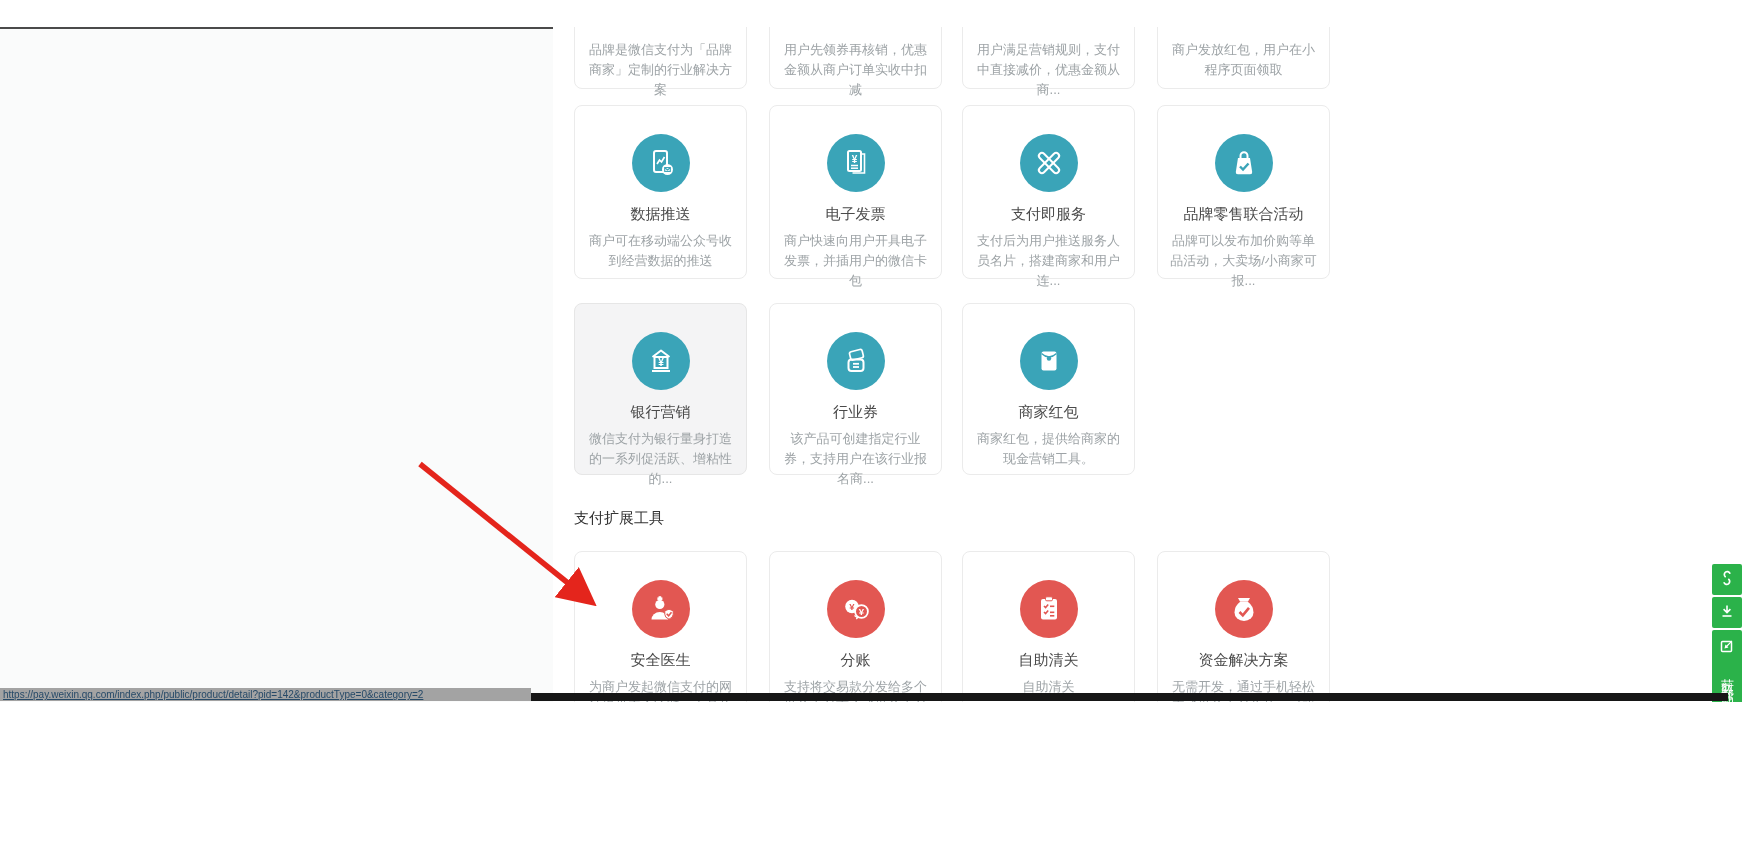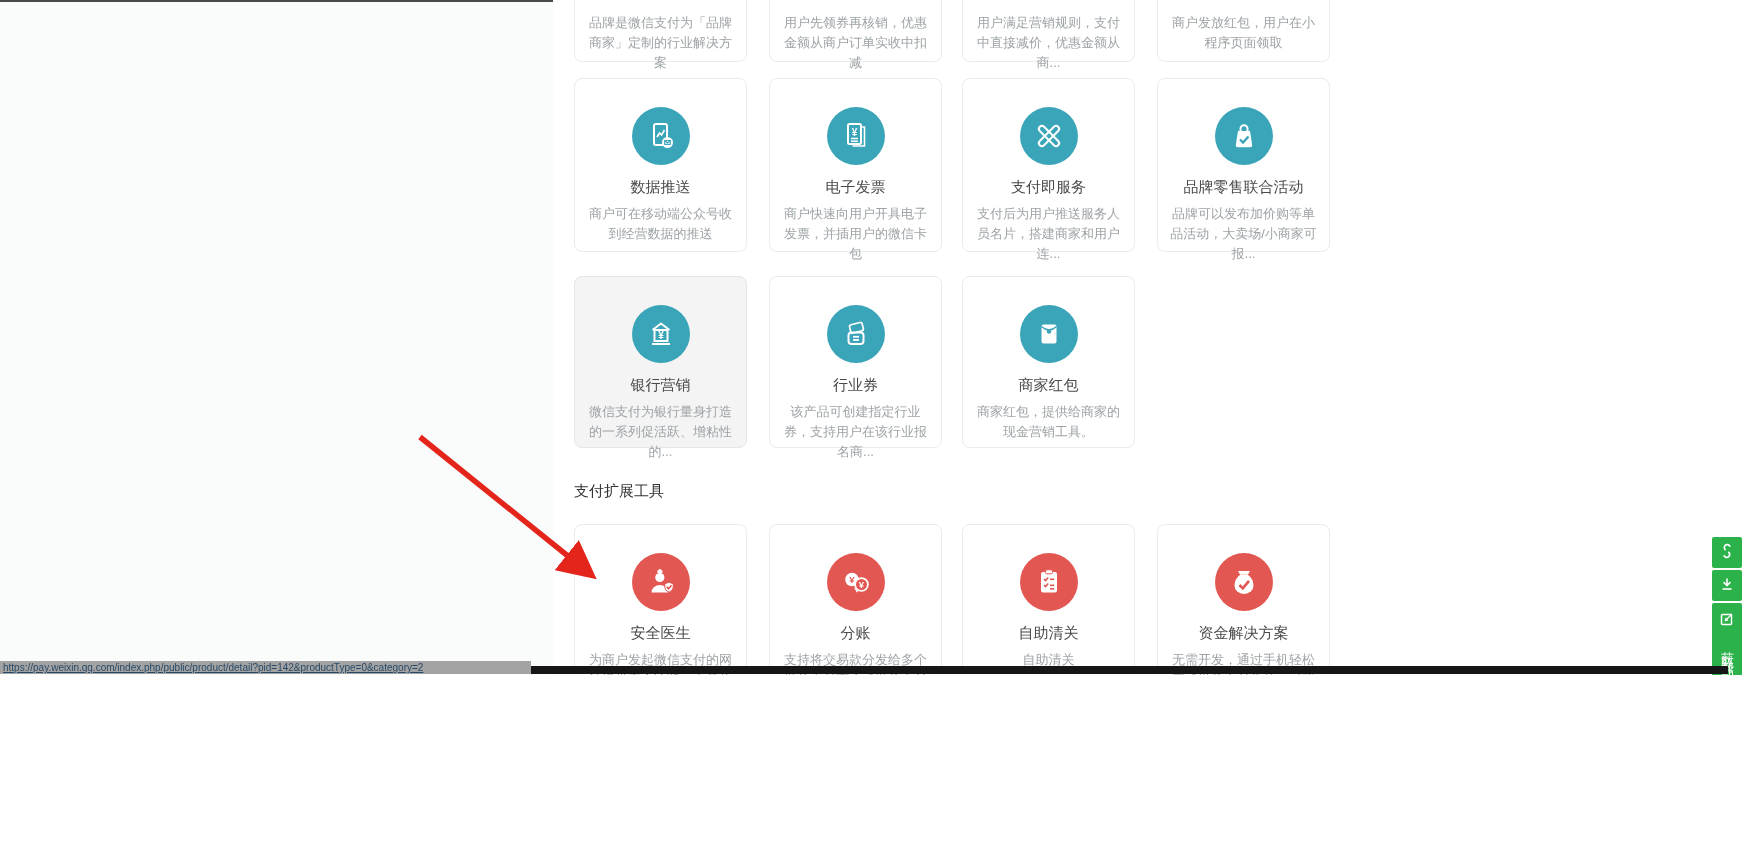--- a/index.html
+++ b/index.html
@@ -1,17 +1,17 @@
 <!DOCTYPE html>
 <html><head>
 <meta charset="utf-8">
 <style>
   html,body{margin:0;padding:0;}
   body{font-family:"Liberation Sans","DejaVu Sans",sans-serif;}
-  #screen{position:relative;width:1754px;height:675px;background:#fafbfb;overflow:hidden;}
+  #screen{position:relative;width:1754px;height:675px;background:#fafbfb;overflow:hidden;margin-top:27px;}
   .top-edge{position:absolute;top:0;left:0;width:100%;height:2px;background:#4a4a4a;}
   .content-panel{position:absolute;left:553px;top:0;right:0;bottom:0;background:#ffffff;}
 
   .card{position:absolute;width:173px;height:174px;background:#fff;border:1px solid #ebebeb;
         border-radius:8px;box-sizing:border-box;text-align:center;cursor:pointer;}
   .card.highlighted{background:#f4f4f5;border-color:#e6e6e6;}
   .card.short{height:172px;}
   .icon-circle{width:58px;height:58px;border-radius:50%;margin:28px auto 0;display:flex;
                align-items:center;justify-content:center;}
   .teal{background:#3AA4B8;color:#3AA4B8;}

